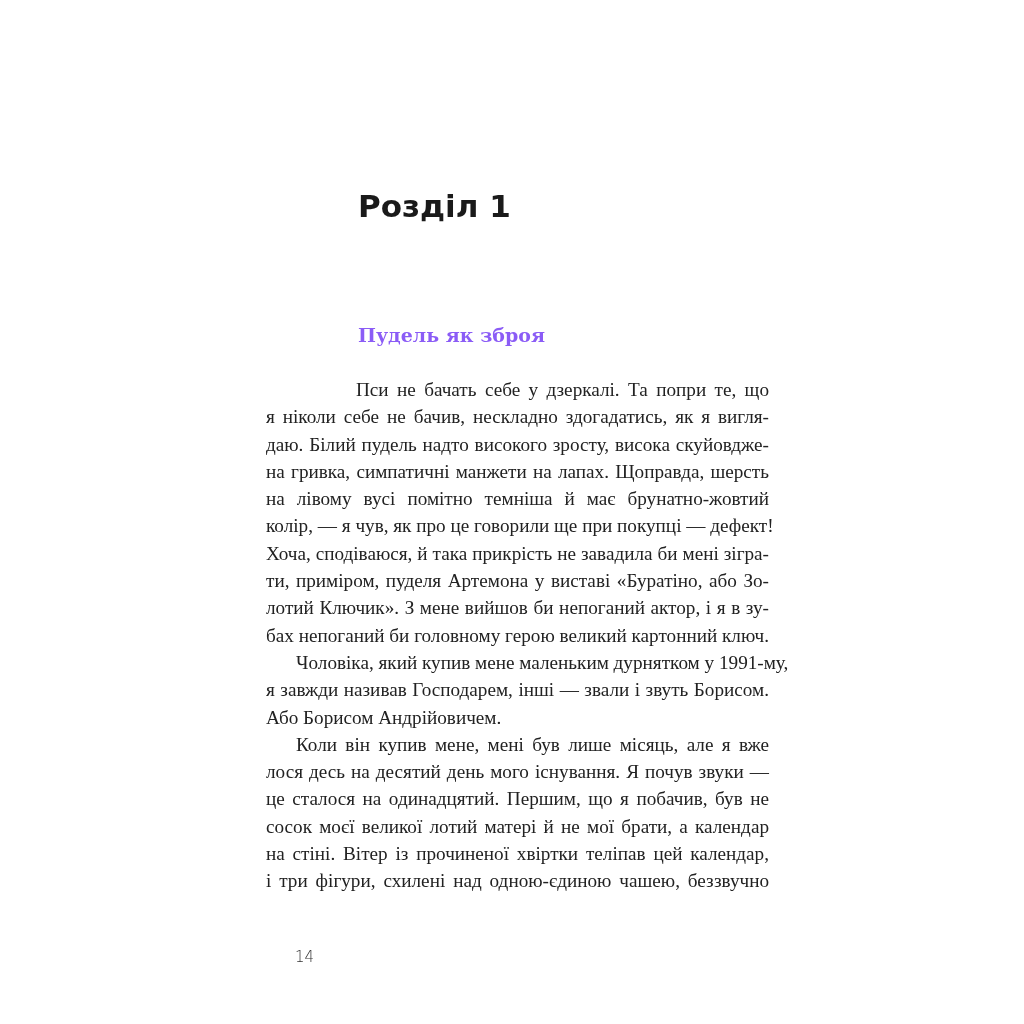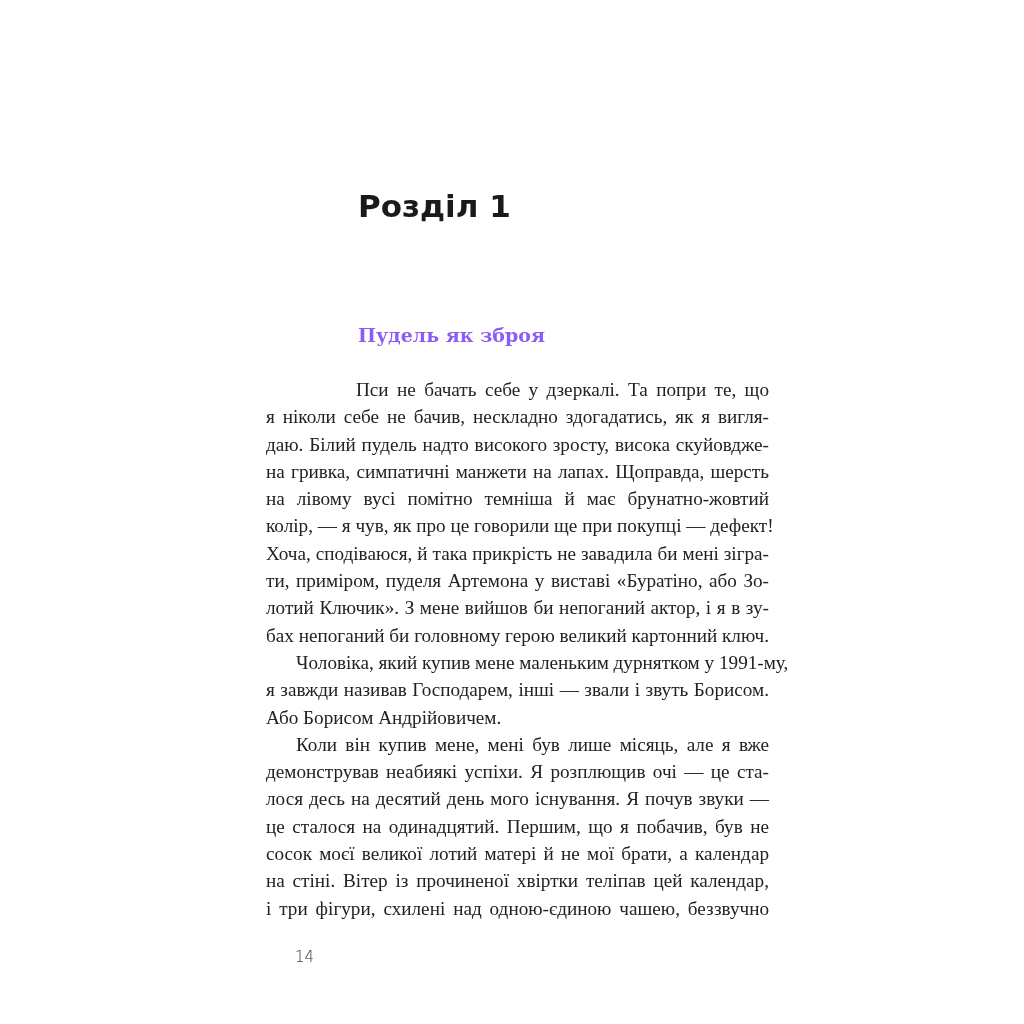--- a/index.html
+++ b/index.html
@@ -45,21 +45,20 @@
     <span class="line">на лівому вусі помітно темніша й має брунатно-жовтий</span>
     <span class="line">колір, — я чув, як про це говорили ще при покупці — дефект!</span>
     <span class="line">Хоча, сподіваюся, й така прикрість не завадила би мені зігра-</span>
     <span class="line">ти, приміром, пуделя Артемона у виставі «Буратіно, або Зо-</span>
     <span class="line">лотий Ключик». З мене вийшов би непоганий актор, і я в зу-</span>
     <span class="line last">бах непоганий би головному герою великий картонний ключ.</span>
     <span class="line indent">Чоловіка, який купив мене маленьким дурнятком у 1991-му,</span>
     <span class="line">я завжди називав Господарем, інші — звали і звуть Борисом.</span>
     <span class="line last">Або Борисом Андрійовичем.</span>
     <span class="line indent">Коли він купив мене, мені був лише місяць, але я вже</span>
-    <span class="line">демонстрував неабиякі успіхи. Я розплющив очі — це ста-</span>
     <span class="line">лося десь на десятий день мого існування. Я почув звуки —</span>
     <span class="line">це сталося на одинадцятий. Першим, що я побачив, був не</span>
     <span class="line">сосок моєї великої лотий матері й не мої брати, а календар</span>
     <span class="line">на стіні. Вітер із прочиненої хвіртки теліпав цей календар,</span>
     <span class="line">і три фігури, схилені над одною-єдиною чашею, беззвучно</span>
   </div>
 
   <div class="page-number">14</div>
 </div>
 

